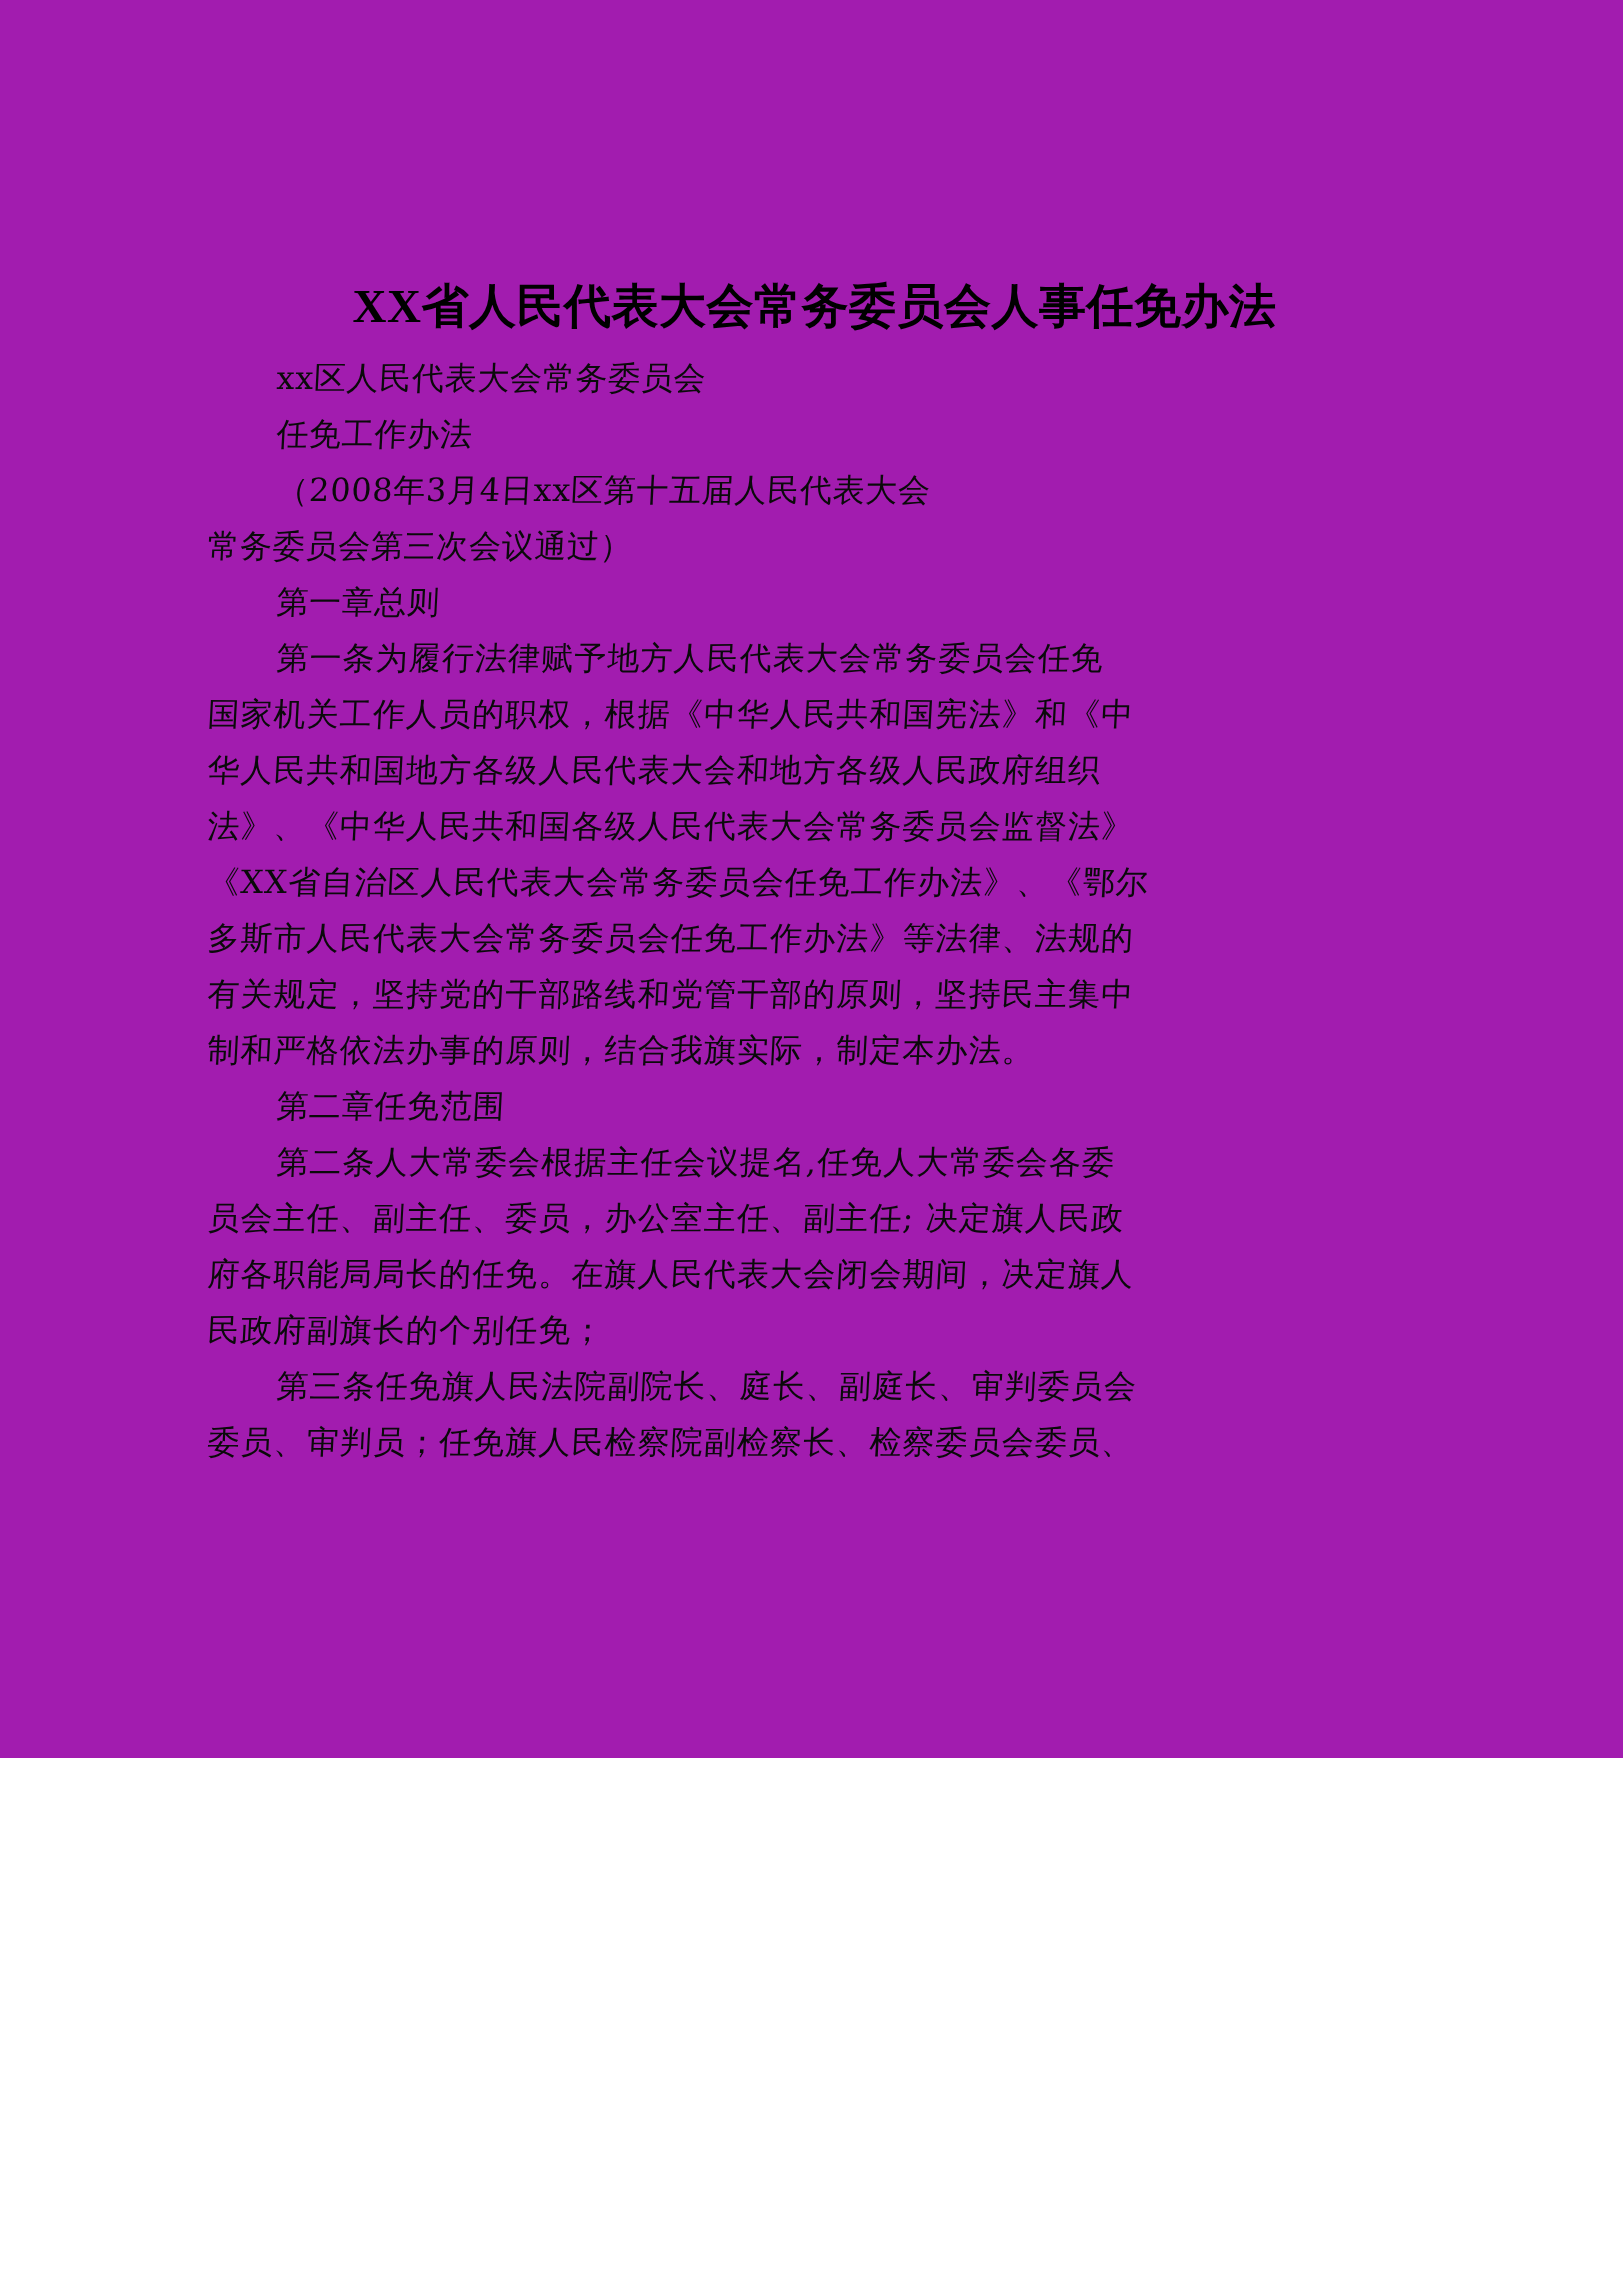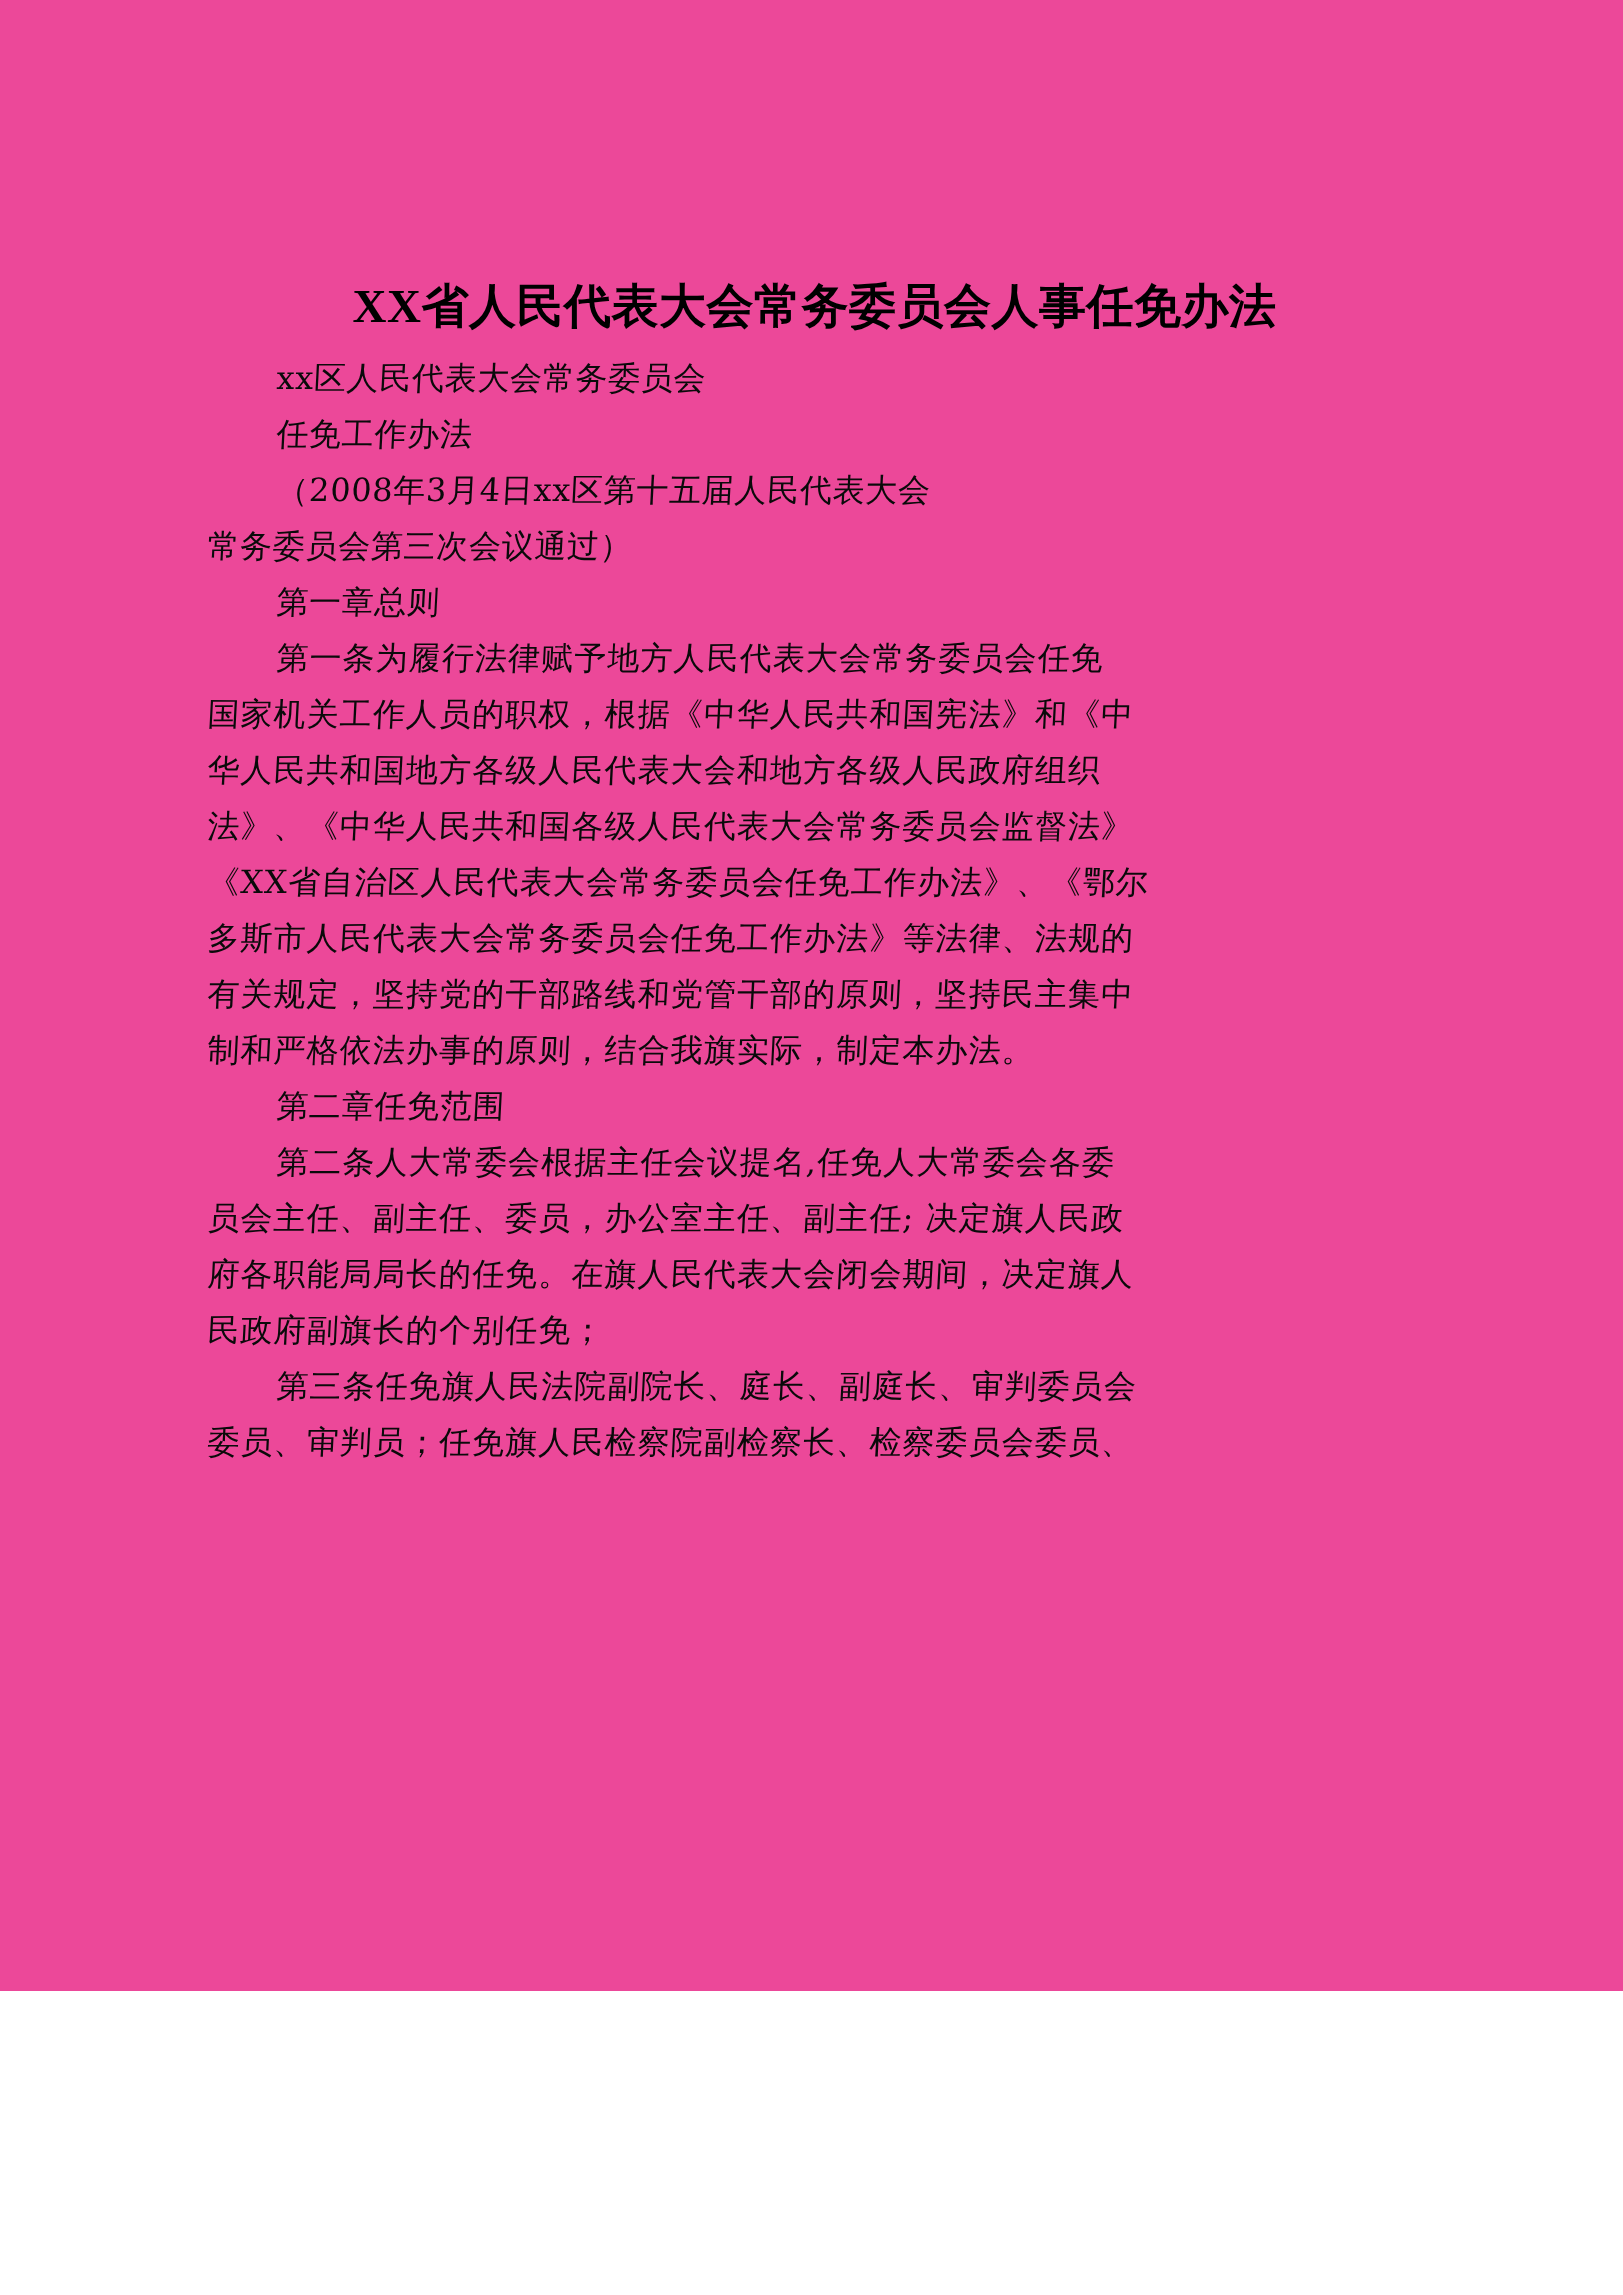--- a/index.html
+++ b/index.html
@@ -4,22 +4,22 @@
 <style>
   html, body {
     margin: 0;
     padding: 0;
     background: #ffffff;
   }
 
   .page {
     position: relative;
     width: 1623px;
-    height: 1991px;
-    background: #ec4899;
+    height: 1758px;
+    background: #a21caf;
     box-sizing: border-box;
     overflow: hidden;
     padding-left: 22px;
   }
 
   .content {
     position: absolute;
     left: 206px;
     top: 275px;
     width: 1217px;

